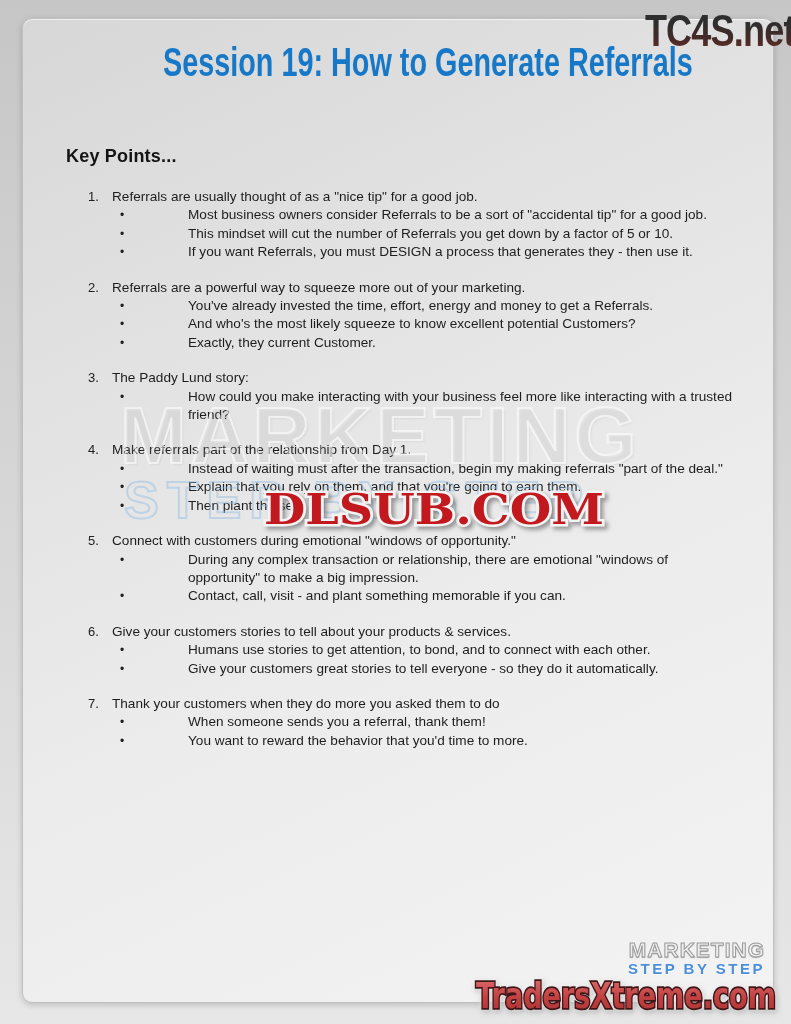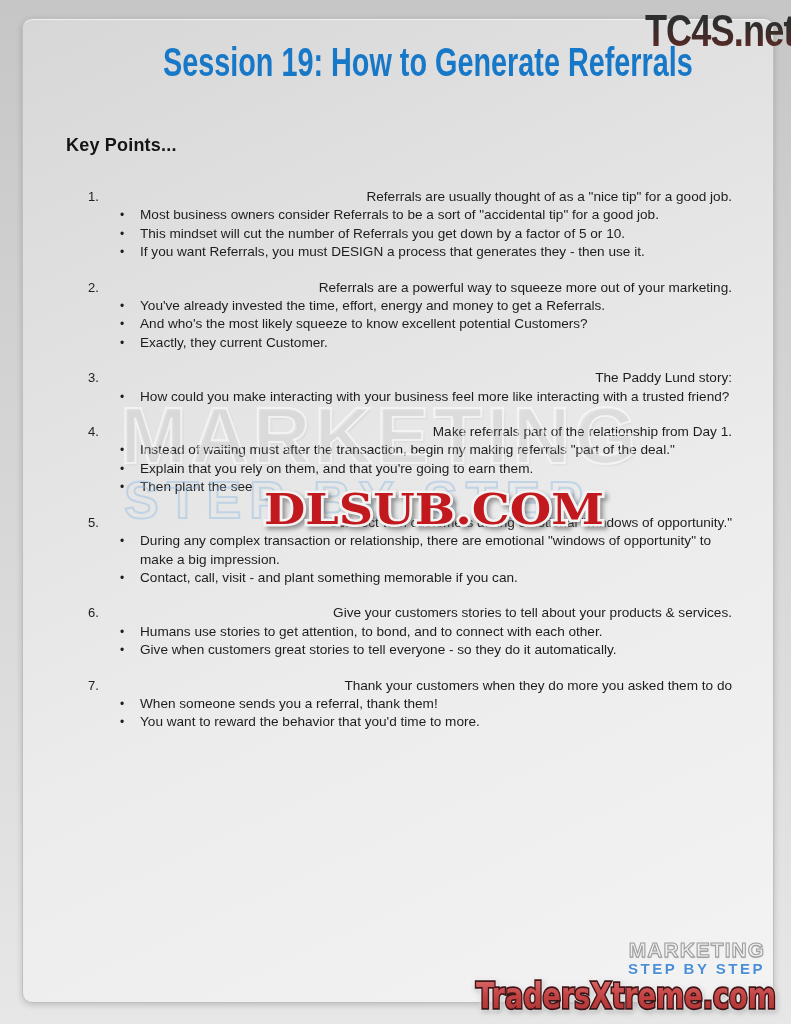--- a/index.html
+++ b/index.html
@@ -22,33 +22,33 @@
     background:linear-gradient(180deg,#2e2e2e 35%,#4a2a26 70%,#7a362c 100%);
     -webkit-background-clip:text;background-clip:text;color:transparent;
     text-shadow:none;
   }
   .title{
     position:absolute;left:163px;top:40px;z-index:3;white-space:nowrap;
     font-size:40px;font-weight:700;color:#1878c8;letter-spacing:0px;
     transform:scaleX(0.72);transform-origin:left top;
   }
   .heading{
-    position:absolute;left:66px;top:135px;z-index:3;
+    position:absolute;left:66px;top:146px;z-index:3;
     font-size:18px;font-weight:700;color:#141414;letter-spacing:0.2px;
   }
   .doc{position:absolute;left:88px;top:188px;width:644px;z-index:3;
     font-size:13.6px;line-height:18.4px;color:#1d1d1d;}
   .kp{margin-bottom:17px;}
   .kp-head{display:flex;}
   .kp-num{flex:0 0 24px;font-size:13px;color:#222;}
-  .kp-text{flex:1;text-align:right;}
+  .kp-text{flex:1;}
   .kp ul{margin:0;padding:0;list-style:none;}
   .kp li{display:flex;}
   .dot{flex:0 0 20px;margin-left:32px;font-size:12px;}
-  .li-text{flex:1;}
+  .li-text{flex:1;margin-left:48px;}
   .bgmark1{
     position:absolute;left:120px;top:390px;z-index:4;pointer-events:none;
     font-size:80px;font-weight:700;letter-spacing:4px;white-space:nowrap;
     color:transparent;-webkit-text-stroke:2px rgba(255,255,255,0.85);
     text-shadow:2px 2px 2px rgba(160,160,160,0.25);opacity:0.65;
   }
   .bgmark2{
     position:absolute;left:124px;top:470px;z-index:4;pointer-events:none;
     font-size:52px;font-weight:700;letter-spacing:8px;white-space:nowrap;
     color:transparent;-webkit-text-stroke:2px rgba(140,185,225,0.55);
@@ -181,21 +181,21 @@
       <span class="kp-num">6.</span>
       <span class="kp-text">Give your customers stories to tell about your products &amp; services.</span>
     </div>
     <ul>
       <li>
           <span class="dot">•</span>
           <span class="li-text">Humans use stories to get attention, to bond, and to connect with each other.</span>
         </li>
       <li>
           <span class="dot">•</span>
-          <span class="li-text">Give when customers great stories to tell everyone - so they do it automatically.</span>
+          <span class="li-text">Give your customers great stories to tell everyone - so they do it automatically.</span>
         </li>
     </ul>
   </div>
 
   <div class="kp">
     <div class="kp-head">
       <span class="kp-num">7.</span>
       <span class="kp-text">Thank your customers when they do more you asked them to do</span>
     </div>
     <ul>

